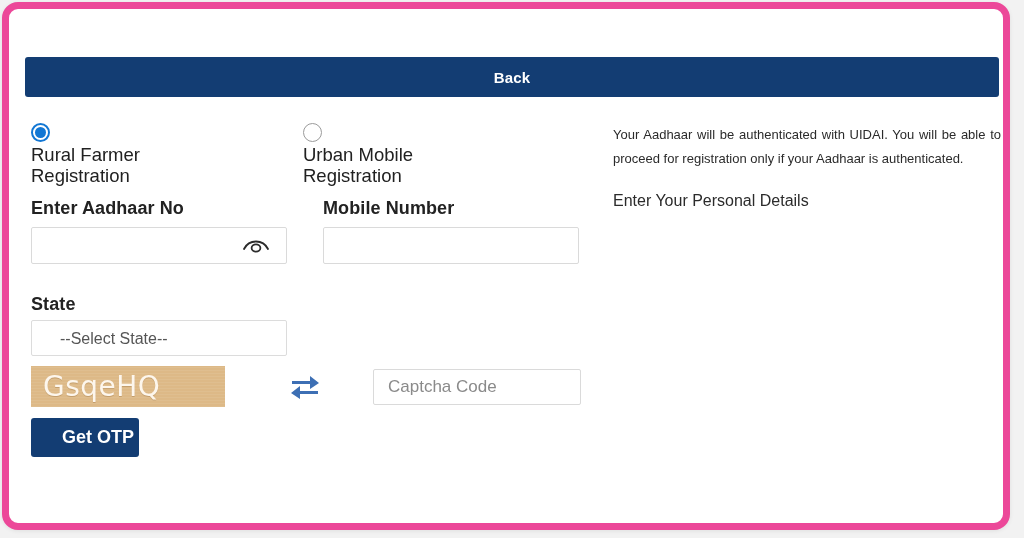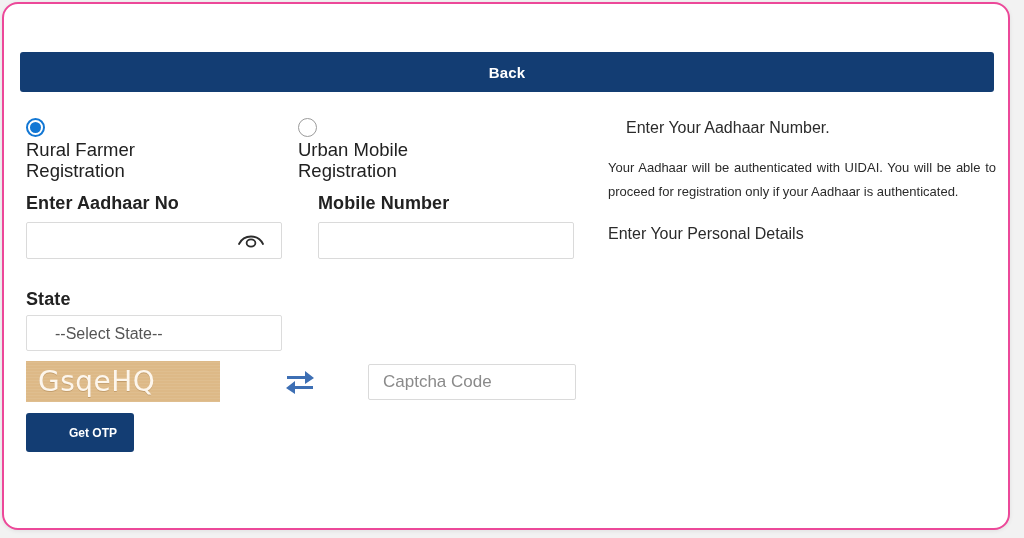--- a/index.html
+++ b/index.html
@@ -21,21 +21,21 @@
   }
 
   
   .card {
     position: absolute;
     left: 2px;
     top: 2px;
     width: 1008px;
     height: 528px;
     background: #ffffff;
-    border: 2px solid #ec4899;
+    border: 7px solid #ec4899;
     border-radius: 16px;
     box-shadow: 0 1px 4px rgba(0,0,0,0.08);
     box-sizing: border-box;
     overflow: hidden;
   }
 
   
   .back-button {
     position: absolute;
     left: 16px;
@@ -229,21 +229,21 @@
     position: absolute;
     left: 22px;
     top: 409px;
     width: 108px;
     height: 39px;
     background: #133d73;
     border: none;
     border-radius: 3px;
     color: #ffffff;
     font-family: "Liberation Sans", sans-serif;
-    font-size: 12px;
+    font-size: 18px;
     font-weight: bold;
     cursor: pointer;
     display: flex;
     align-items: center;
     justify-content: center;
     padding: 0;
     padding-left: 26px;
     box-sizing: border-box;
   }
 
@@ -322,19 +322,18 @@
     <svg class="refresh-icon" viewBox="0 0 34 32">
       <path d="M4 11 L22 11 L22 6 L31 13 L22 19 L22 14 L4 14 Z" fill="#3d6fb4"></path>
       <path d="M30 21 L12 21 L12 16 L3 23 L12 29 L12 24 L30 24 Z" fill="#3d6fb4"></path>
     </svg>
 
     <input class="text-input inp-captcha" type="text" placeholder="Captcha Code" style="">
 
     <button class="otp-button">Get OTP</button>
 
     <div class="info-panel">
-      <p class="info-head">Enter Your Aadhaar Number.</p>
       <p class="info-body">Your Aadhaar will be authenticated with UIDAI. You will be able to proceed for registration only if your Aadhaar is authenticated.</p>
       <p class="info-sub">Enter Your Personal Details</p>
     </div>
 
   </div>
 </div>
 
 </body></html>

